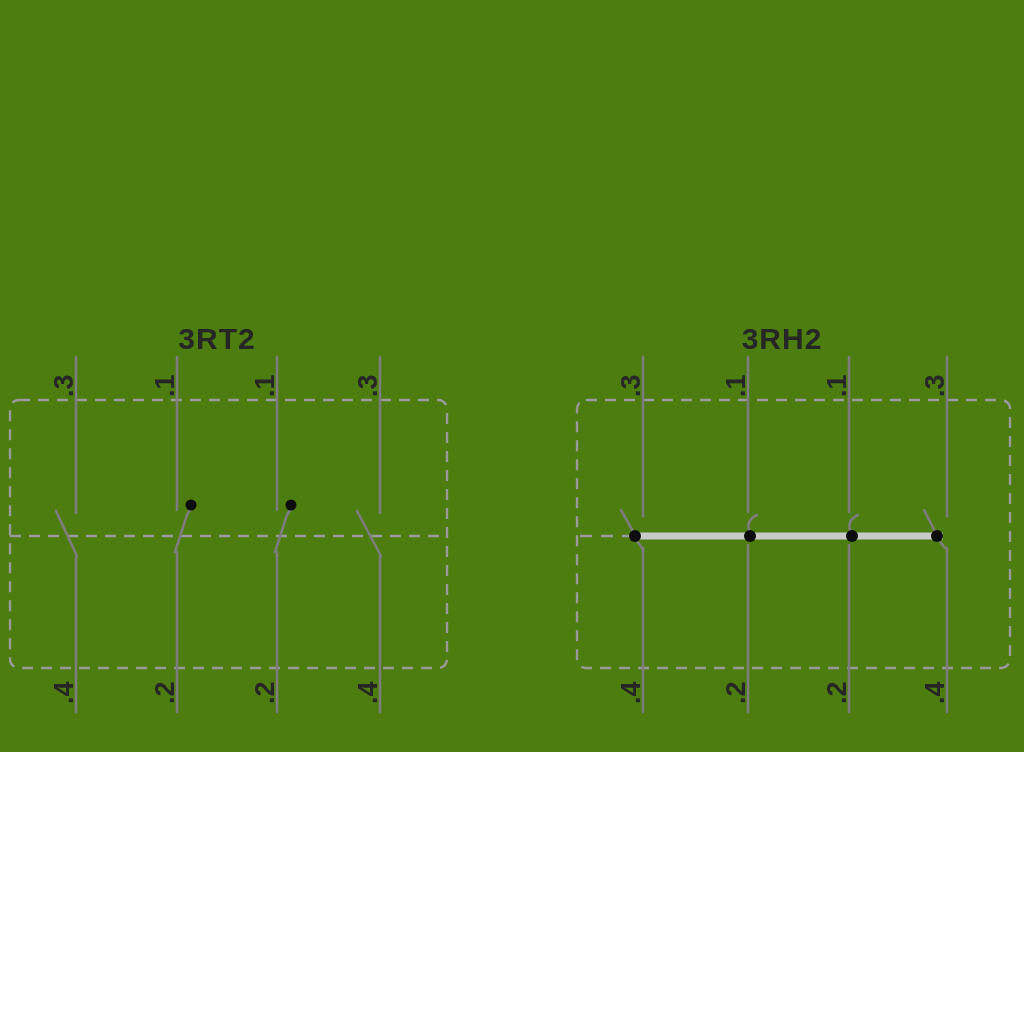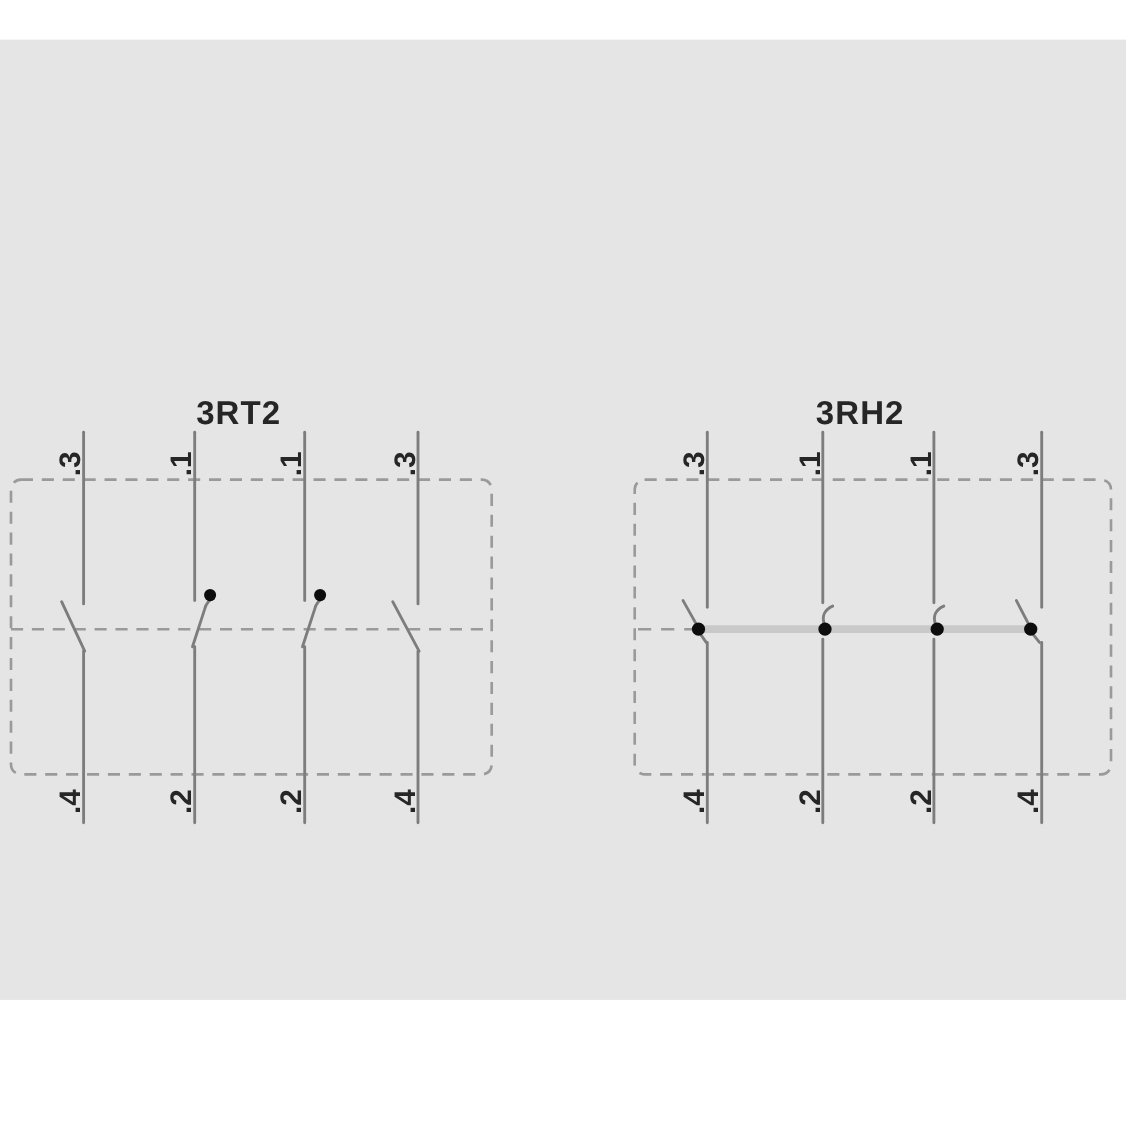--- a/index.html
+++ b/index.html
@@ -7,23 +7,22 @@
     padding: 0;
     background: #ffffff;
     width: 1024px;
     height: 1024px;
     overflow: hidden;
     font-family: "Liberation Sans", sans-serif;
   }
   #stage {
     position: relative;
     width: 1024px;
-    height: 873px;
-    background: #e5e5e5;
-    margin-top: 36px;
+    height: 752px;
+    background: #4d7c0f;
   }
   svg { display: block; }
   .title-text {
     font-family: "Liberation Sans", sans-serif;
     font-size: 30px;
     font-weight: bold;
     letter-spacing: 1px;
   }
   .pin-label {
     font-family: "Liberation Sans", sans-serif;

